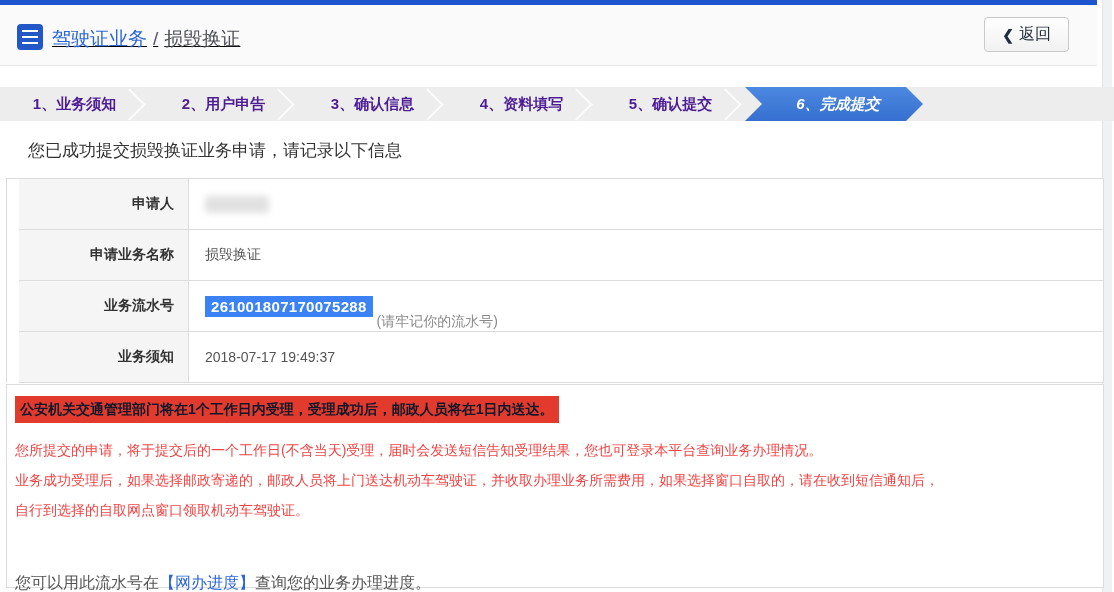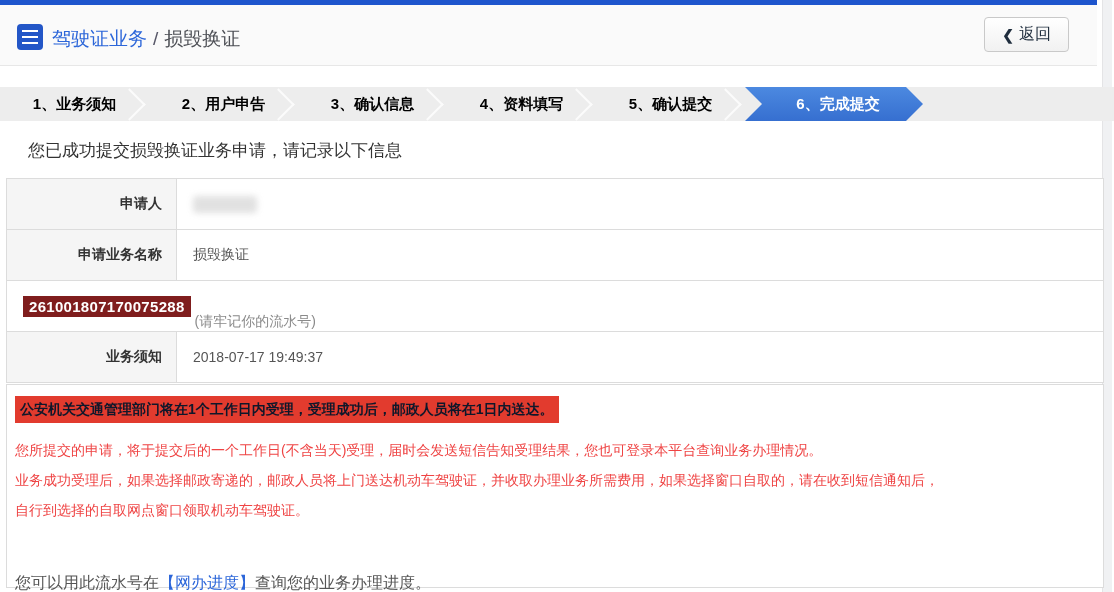--- a/index.html
+++ b/index.html
@@ -11,45 +11,45 @@
   .topbar { position:absolute; left:0; top:0; width:1097px; height:5px; background:#1e55cd; }
   .right-strip { position:absolute; right:2px; top:0; width:10px; height:592px; background:#f0f1f3; border-left:1px solid #e4e4e6; }
 
   
   .header { position:absolute; left:0; top:5px; width:1097px; height:61px; background:#fafafa; border-bottom:1px solid #e7e7e7; }
   .hdr-icon { position:absolute; left:17px; top:19px; width:26px; height:26px; background:#2356c7; border-radius:4px; }
   .hdr-icon i { position:absolute; left:5px; width:16px; height:2px; background:#ffffff; display:block; }
   .hdr-icon i:nth-child(1){ top:6px; }
   .hdr-icon i:nth-child(2){ top:12px; }
   .hdr-icon i:nth-child(3){ top:18px; }
-  .hdr-title { position:absolute; left:52px; top:21px; font-size:19px; }
+  .hdr-title { position:absolute; left:52px; top:21px; font-size:19px;text-decoration:underline; }
   .hdr-title .crumb-main { color:#2c66d9; }
   .hdr-title .crumb-sep { color:#556; padding:0 6px; }
   .hdr-title .crumb-sub { color:#4d4f55; }
   .back-btn { position:absolute; right:28px; top:12px; height:35px; padding:0 17px; background:linear-gradient(180deg,#ffffff,#f1f1f1); border:1px solid #c9c9c9; border-radius:4px; font-size:16px; color:#1f2d3d; cursor:pointer; display:flex; align-items:center; gap:5px; }
   .back-btn .chev { font-size:14px; font-weight:bold; color:#1f2d3d; }
 
   
   .steps { position:absolute; left:0; top:87px; width:1114px; height:34px; background:#ededed; display:flex; }
-  .step { position:relative; width:149px; height:34px; display:flex; align-items:center; justify-content:center; font-size:15px; font-weight:bold; color:#000000; }
+  .step { position:relative; width:149px; height:34px; display:flex; align-items:center; justify-content:center; font-size:15px; font-weight:bold; color:#4c1d95; }
   .step::after { content:""; position:absolute; right:8px; top:6px; width:21px; height:21px; border-top:2px solid #fbfbfb; border-right:2px solid #fbfbfb; transform:rotate(45deg); }
-  .step.step--active { width:178px; color:#ffffff; background:linear-gradient(180deg,#4c89e0,#366fd0); clip-path:polygon(0 0, calc(100% - 17px) 0, 100% 50%, calc(100% - 17px) 100%, 0 100%, 17px 50%); padding-left:8px; }
+  .step.step--active { width:178px; color:#ffffff; background:linear-gradient(180deg,#4c89e0,#366fd0); clip-path:polygon(0 0, calc(100% - 17px) 0, 100% 50%, calc(100% - 17px) 100%, 0 100%, 17px 50%); padding-left:8px;font-style:italic; }
   .step.step--active::after { display:none; }
   .step-filler { flex:1; background:#ededed; }
 
   
   .success-msg { position:absolute; left:28px; top:139px; font-size:17px; color:#333333; }
 
   
-  .info-table { position:absolute; left:6px; top:178px; width:1098px; border:1px solid #dcdcdc; border-bottom:none; }
+  .info-table { position:absolute; left:6px; top:178px; width:1098px; border:1px solid #dcdcdc; border-bottom:none;padding-left:12px; }
   .row { display:flex; height:51px; border-bottom:1px solid #dcdcdc; background:#ffffff; }
   .cell-label { width:170px; background:#f5f5f5; border-right:1px solid #dcdcdc; display:flex; align-items:center; justify-content:flex-end; padding-right:14px; font-size:14px; font-weight:bold; color:#333333; }
   .cell-value { flex:1; display:flex; align-items:center; padding-left:16px; font-size:14px; color:#555555; }
   .masked-blob { display:inline-block; width:64px; height:17px; background:#c9c9c9; border-radius:3px; filter:blur(3px); opacity:.55; }
-  .serial-badge { display:inline-block; background:#7f1d1d; color:#ffffff; font-weight:bold; font-size:15px; padding:2px 6px; letter-spacing:.3px; }
+  .serial-badge { display:inline-block; background:#3b82f6; color:#ffffff; font-weight:bold; font-size:15px; padding:2px 6px; letter-spacing:.3px; }
   .serial-note { color:#8a8a8a; margin-left:4px; font-size:14px;margin-top:32px; }
 
   
   .notice-box { position:absolute; left:6px; top:384px; width:1098px; height:204px; background:#ffffff; border:1px solid #dcdcdc; padding:11px 8px; }
   .alert-banner { display:inline-block; background:#e23b2e; color:#0f172a; font-weight:bold; font-size:14px; padding:6px 5px; line-height:15px; }
   .paragraphs { margin-top:12px; }
   .paragraphs p { font-size:14px; color:#ef4444; line-height:30px; }
   .notice-footer { margin-top:48px; font-size:16px; color:#555555; }
   .notice-footer .progress-link { color:#2c66d9; cursor:pointer; }
 </style>
@@ -92,20 +92,21 @@
       <div class="cell-label">申请人</div>
       <div class="cell-value">
           <span class="masked-blob"></span>
         </div>
     </div>
     <div class="row">
       <div class="cell-label">申请业务名称</div>
       <div class="cell-value">损毁换证</div>
     </div>
     <div class="row">
+      <div class="cell-label">业务流水号</div>
       <div class="cell-value">
         <span class="serial-badge">261001807170075288</span>
         <span class="serial-note">(请牢记你的流水号)</span>
       </div>
     </div>
     <div class="row">
       <div class="cell-label">业务须知</div>
       <div class="cell-value">2018-07-17 19:49:37</div>
     </div>
   </div>

